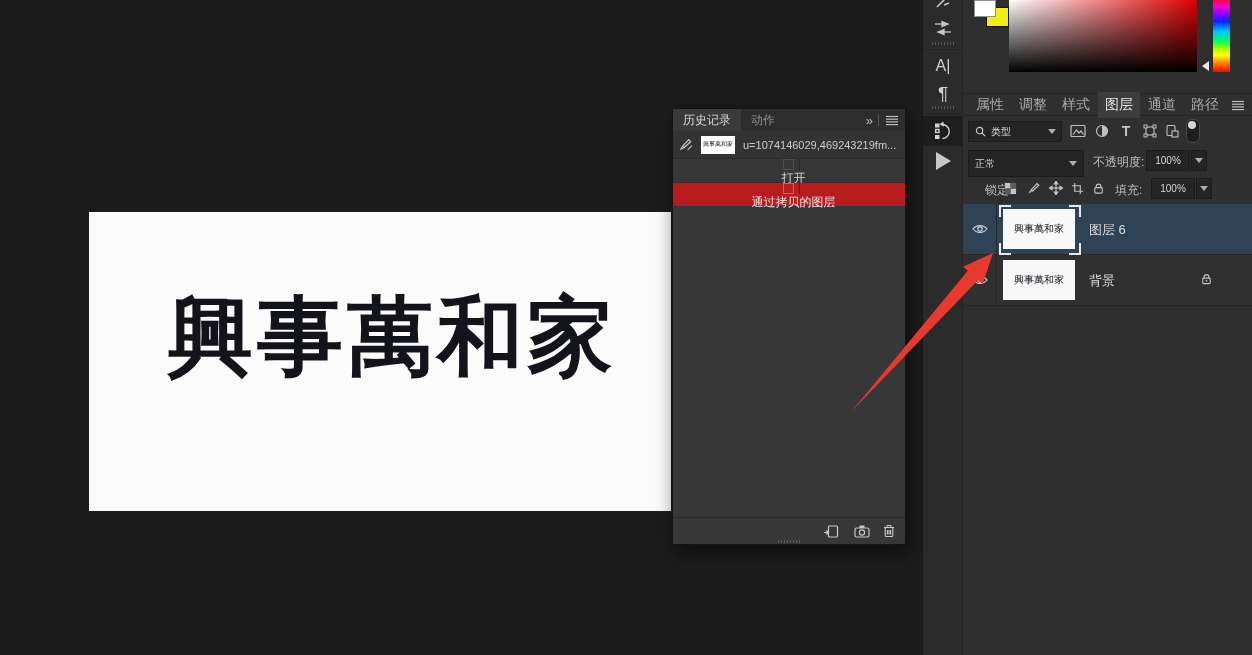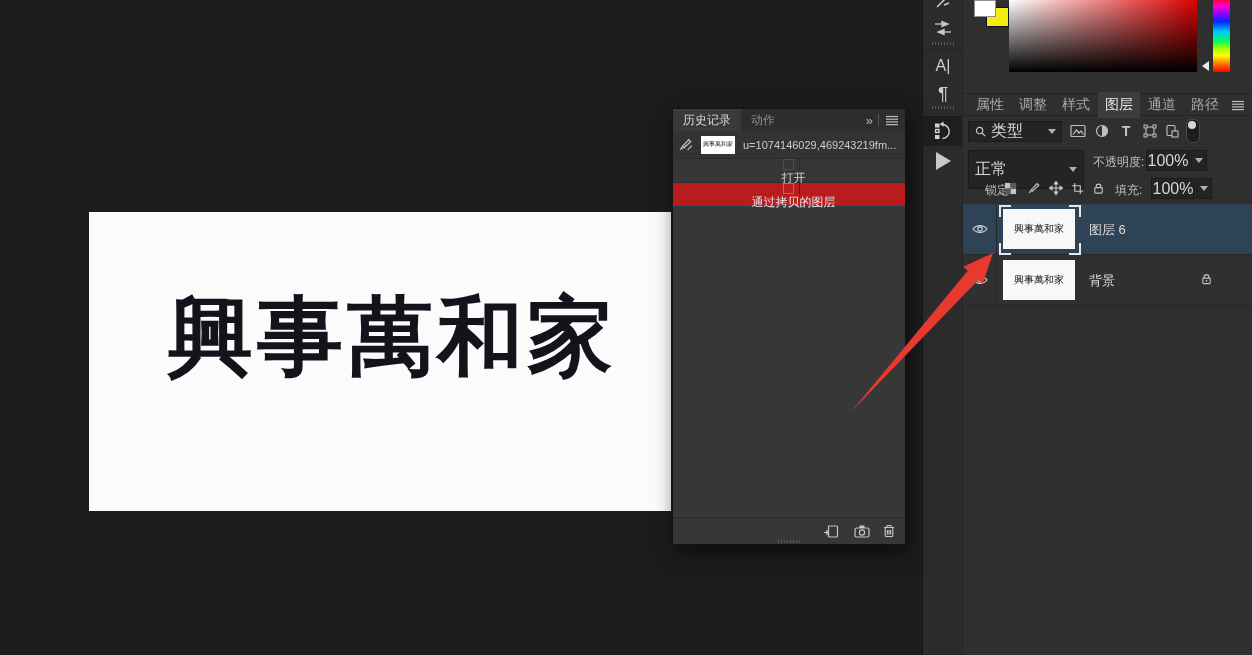--- a/index.html
+++ b/index.html
@@ -27,29 +27,29 @@
   #hue-pointer{left:239px;top:61px;width:0;height:0;border-left:7px solid #e8e8e8;border-top:5px solid transparent;border-bottom:5px solid transparent;transform:rotate(180deg);}
   #hue-strip{left:250px;top:0;width:17px;height:72px;
              background:linear-gradient(to bottom,#ff0040 0%,#ff00c8 8%,#9b00ff 18%,#0028ff 30%,#00c8ff 44%,#00ff5e 57%,#b0ff00 68%,#ffff00 77%,#ff8800 87%,#ff0000 100%);}
   
   #panel-tabs{left:0;top:93px;width:290px;height:23px;border-top:1px solid #242424;border-bottom:1px solid #232323;
               display:flex;align-items:center;padding-left:6px;box-sizing:border-box;}
   .ptab{font-size:14px;color:#a8a8a8;padding:4px 7px;margin-right:1px;white-space:nowrap;}
   .ptab.active{background:#3d3d3d;color:#e6e6e6;}
   #panel-tabs-menu{position:absolute;right:8px;top:6px;}
   
-  .inputbox{position:absolute;background:#242424;border:1px solid #1b1b1b;box-sizing:border-box;display:flex;align-items:center;color:#d6d6d6;font-size:16px;}
+  .inputbox{position:absolute;background:#242424;border:1px solid #1b1b1b;box-sizing:border-box;display:flex;align-items:center;color:#d6d6d6;font-size:10px;}
   .chev{width:0;height:0;border-left:4px solid transparent;border-right:4px solid transparent;border-top:5px solid #b0b0b0;}
   #kind-box{left:5px;top:121px;width:94px;height:21px;padding:0 5px;}
   #kind-box .chev{margin-left:auto;}
   .ficon{position:absolute;top:123px;width:18px;height:16px;display:flex;align-items:center;justify-content:center;color:#c4c4c4;}
   #filter-toggle{left:223px;top:119px;width:12px;height:22px;background:#1e1e1e;border-radius:6px;border:1px solid #4a4a4a;}
   #filter-toggle .knob{position:absolute;left:1px;top:1px;width:8px;height:8px;border-radius:50%;background:#d6d6d6;}
   
-  #blend-box{left:5px;top:150px;width:116px;height:39px;padding:0 6px;}
+  #blend-box{left:5px;top:150px;width:116px;height:27px;padding:0 6px;}
   #blend-box .chev{margin-left:auto;}
   .ctl-label{position:absolute;font-size:12px;color:#bdbdbd;white-space:nowrap;}
   #opacity-label{left:130px;top:154px;}
   #opacity-box{left:183px;top:150px;width:44px;height:21px;justify-content:center;}
   #opacity-chev{left:228px;top:150px;width:16px;height:21px;justify-content:center;}
   
   #lock-label{left:14px;top:182px;margin-left:8px;}
   .lock-icon{position:absolute;top:180px;width:17px;height:16px;display:flex;align-items:center;justify-content:center;}
   #fill-label{left:152px;top:182px;}
   #fill-box{left:188px;top:178px;width:44px;height:21px;justify-content:center;}

